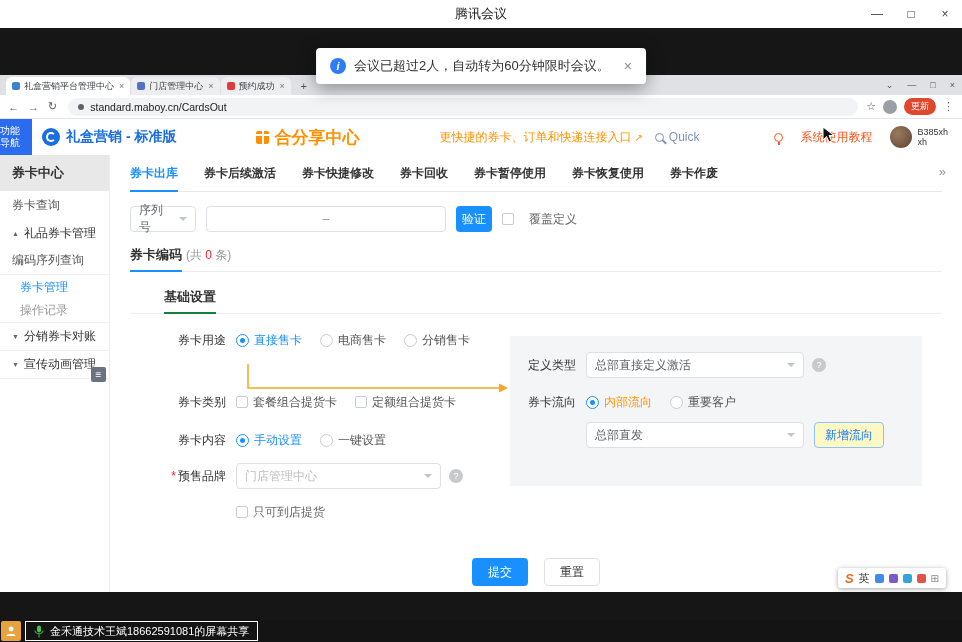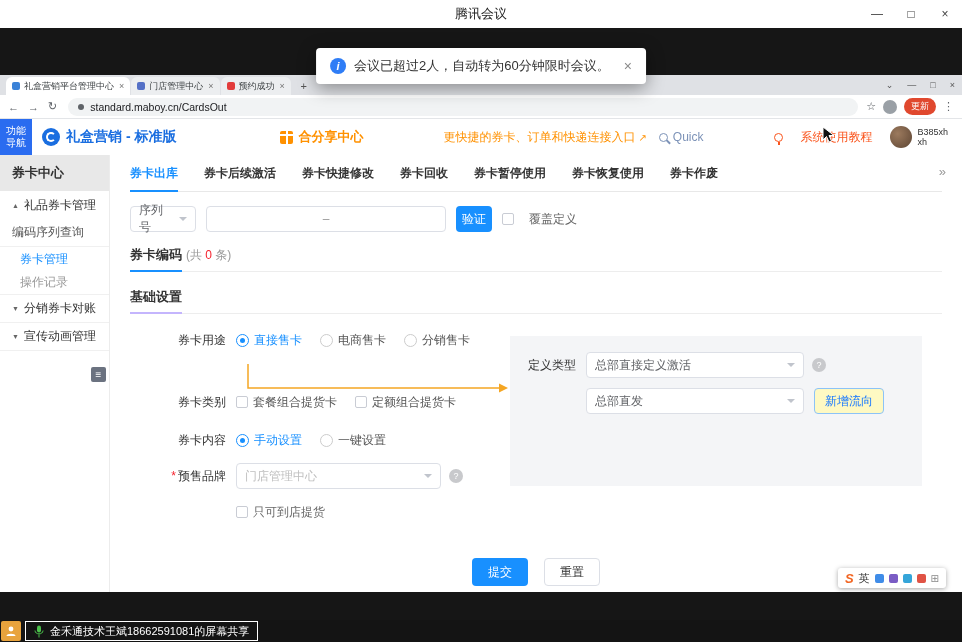--- a/index.html
+++ b/index.html
@@ -45,26 +45,26 @@
   .site-dot { width:6px; height:6px; background:#5f6368; border-radius:50%; margin-right:6px; flex:0 0 6px; }
   .url-text { font-size:10.5px; color:#202124; }
   .addr-right { display:flex; align-items:center; gap:7px; }
   .addr-ic { font-size:11px; color:#5f6368; }
   .mini-avatar { width:14px; height:14px; border-radius:50%; background:#9aa0a6; }
   .update-pill { background:#e0482e; color:#fff; font-size:9px; padding:2px 7px; border-radius:9px; }
 
   
   .app-header { flex:0 0 36px; display:flex; align-items:center; background:#fff; position:relative; }
   .nav-toggle { width:32px; height:36px; background:#2a6cf0; color:#fff; font-size:10px; line-height:12px;
-                display:flex; flex-direction:column; align-items:center; justify-content:center; flex:0 0 32px; }
+                display:flex; flex-direction:column; align-items:flex-start; justify-content:center; flex:0 0 32px; }
   .brand { display:flex; align-items:center; margin-left:10px; }
   .brand-logo { width:18px; height:18px; border-radius:50%; background:#1a6ee0; position:relative; margin-right:6px; }
   .brand-logo::after { content:""; position:absolute; inset:4px; border:2px solid #fff; border-right-color:transparent; border-radius:50%; }
   .brand-title { color:#1a6ee0; font-weight:bold; font-size:14px; }
-  .share-center { display:flex; align-items:center; margin-left:104px; color:#ff9100; font-size:13px; font-weight:bold; }
+  .share-center { display:flex; align-items:center; margin-left:80px; color:#ff9100; font-size:17px; font-weight:bold; }
   .gift-icon { width:13px; height:13px; background:#ff9100; margin-right:5px; position:relative; border-radius:2px; }
   .gift-icon::before { content:""; position:absolute; left:50%; top:0; bottom:0; width:2px; background:#fff; transform:translateX(-50%); }
   .gift-icon::after { content:""; position:absolute; top:3px; left:0; right:0; height:2px; background:#fff; }
   .promo { margin-left:80px; color:#ff9100; font-size:12px; display:flex; align-items:center; gap:3px; }
   .promo .ext { font-size:10px; }
   .quick { display:flex; align-items:center; margin-left:12px; color:#7d93b8; font-size:12px; gap:5px; }
   .search-glass { width:9px; height:9px; border:1.5px solid #7d93b8; border-radius:50%; position:relative; }
   .search-glass::after { content:""; position:absolute; width:5px; height:1.5px; background:#7d93b8; transform:rotate(45deg); right:-4px; bottom:-2px; }
   .tutorial { margin-left:auto; display:flex; align-items:center; color:#fa541c; font-size:12px; gap:17px; }
   .bulb { width:9px; height:9px; border:1.5px solid #fa541c; border-radius:50%; position:relative; }
@@ -100,21 +100,21 @@
   .sel-serial { width:66px; }
   .range-input { width:240px; height:26px; border:1px solid #dcdfe6; border-radius:4px; display:flex; align-items:center;
                  justify-content:center; color:#999; font-size:12px; background:#fff; }
   .btn-verify { height:26px; padding:0 6px; background:#1890ff; color:#fff; font-size:12px; border-radius:4px; display:flex; align-items:center; }
   .checkbox { width:12px; height:12px; border:1px solid #c9ccd4; border-radius:2px; background:#fff; flex:0 0 12px; }
   .check-label { font-size:12px; color:#666; margin-left:5px; }
 
   .sec-header { margin-top:14px; border-bottom:1px solid #ededed; display:flex; align-items:flex-end; }
   .sec-title { display:inline-block; font-size:13px; font-weight:bold; color:#333; padding-bottom:6px; margin-bottom:-1px; }
   .codes-title { border-bottom:2px solid #1890ff; }
-  .basic-title { border-bottom:2px solid #c4b5fd; }
+  .basic-title { border-bottom:2px solid #15803d;margin-left:34px; }
   .codes-count { font-size:12px; color:#999; margin-left:4px; padding-bottom:7px; }
   .codes-count .red { color:#f5222d; }
   .basic-wrap { margin-top:16px; }
 
   .form { position:relative; margin-top:4px; height:218px; }
   .frow { display:flex; align-items:center; margin-left:40px; height:20px; }
   .flabel { flex:0 0 56px; width:56px; text-align:right; font-size:12px; color:#333; margin-right:10px; }
   .r-usage { margin-top:16px; }
   .r-cat { margin-top:42px; }
   .r-content { margin-top:18px; }
@@ -260,20 +260,21 @@
             <span>B385xh</span><br>
             <span>xh</span>
           </span>
         </div>
       </div>
 
       <div class="app-body">
 
         <div class="sidebar">
           <div class="side-section">券卡中心</div>
+          <div class="side-item">券卡查询</div>
           <div class="side-item group">
             <span class="caret-glyph">▲</span>
             <span>礼品券卡管理</span>
           </div>
           <div class="side-item divided">编码序列查询</div>
           <div class="side-item child active">券卡管理</div>
           <div class="side-item child dim divided">操作记录</div>
           <div class="side-item group divided">
             <span class="caret-glyph">▼</span>
             <span>分销券卡对账</span>
@@ -381,20 +382,31 @@
             </div>
 
             <div class="panel">
               <div class="prow">
                 <span class="plabel">定义类型</span>
                 <div class="select">
                   <span>总部直接定义激活</span>
                   <span class="chev"></span>
                 </div>
                 <span class="info-ic">?</span>
+              </div>
+              <div class="prow prow2">
+                <span class="plabel">券卡流向</span>
+                <span class="opt opt-orange">
+                  <span class="radio on"></span>
+                  <span>内部流向</span>
+                </span>
+                <span class="opt">
+                  <span class="radio"></span>
+                  <span>重要客户</span>
+                </span>
               </div>
               <div class="prow prow3">
                 <div class="select">
                   <span>总部直发</span>
                   <span class="chev"></span>
                 </div>
                 <div class="btn-addflow">新增流向</div>
               </div>
             </div>
           </div>

